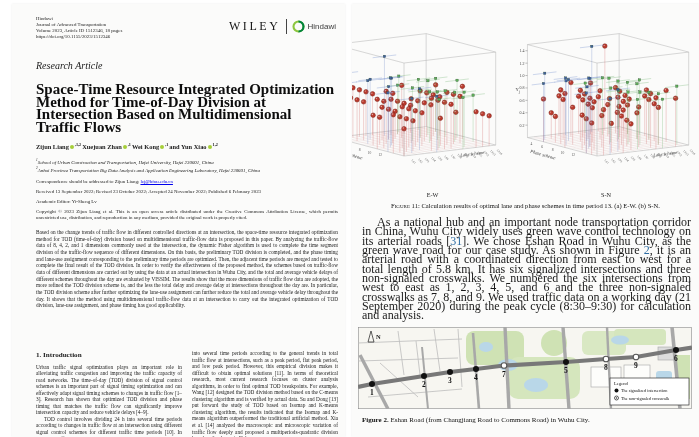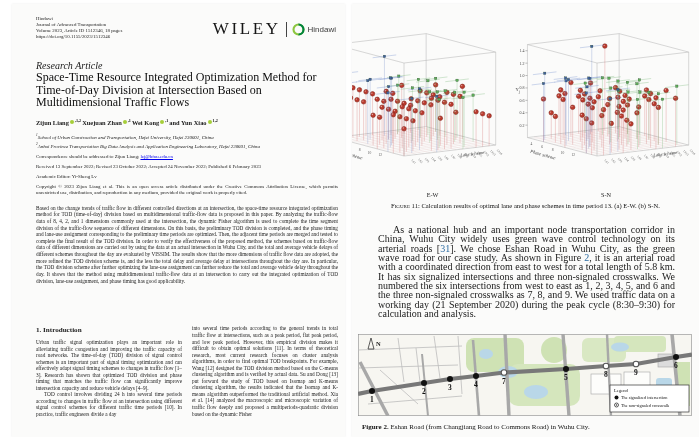--- a/index.html
+++ b/index.html
@@ -6,26 +6,26 @@
     font-family:"Liberation Serif","DejaVu Serif",serif;color:#1a1a1a;}
   .page{position:absolute;top:4px;height:433px;background:#fbfbfa;box-shadow:0 0 2px rgba(0,0,0,.08);}
   #page-left{left:12px;width:333px;}
   #page-right{left:352px;width:347px;overflow:hidden;}
   
   .lp-inner{padding:12px 7px 0 24px;}
   .lp-header{display:flex;justify-content:space-between;align-items:flex-start;}
   .pub-lines{font-size:4.9px;line-height:6px;color:#222;}
   .pub-lines .doi{color:#222;text-decoration:none;}
   .brand{display:flex;align-items:center;gap:5px;margin-top:3px;margin-right:2px;}
-  .wiley{font-size:17px;letter-spacing:2.6px;font-weight:500;color:#161616;}
+  .wiley{font-size:12px;letter-spacing:2.6px;font-weight:500;color:#161616;}
   .brand-divider{width:1px;height:15px;background:#444;}
   .hindawi-wrap{display:flex;align-items:center;gap:3px;}
   .hindawi-name{font-size:8px;color:#3c3c3c;font-family:"Liberation Sans",sans-serif;}
   .article-type{font-style:italic;font-size:10px;margin-top:20px;}
-  .paper-title{font-size:12px;font-weight:normal;line-height:12.6px;margin-top:0;color:#0d0d0d;width:300px;}
+  .paper-title{font-size:15px;font-weight:bold;line-height:12.6px;margin-top:12px;color:#0d0d0d;width:300px;}
   .authors{font-size:6.4px;font-weight:bold;margin-top:9px;}
   .authors sup{font-size:4.2px;font-weight:bold;}
   .orcid{display:inline-block;width:4px;height:4px;border-radius:50%;background:#a6ce39;margin:0 1px 0 1px;vertical-align:1px;}
   .affil{font-style:italic;font-size:4.9px;line-height:6.1px;margin-top:6px;}
   .affil sup{font-size:3.4px;}
   .meta-line{font-size:4.9px;margin-top:5px;}
   .copyright{font-size:4.9px;line-height:6.1px;margin-top:5px;text-align:justify;}
   .abstract{font-size:5.25px;line-height:6.65px;margin-top:8px;text-align:justify;}
   .columns{display:flex;gap:10px;margin-top:9px;}
   .col{width:148px;font-size:5.25px;line-height:6.55px;text-align:justify;margin-top:32px;}
@@ -35,21 +35,21 @@
   
   .fig11-row{display:flex;margin-top:6px;height:190px;}
   .fig-a{width:161px;overflow:hidden;position:relative;flex:none;}
   .fig-a svg{margin-left:-32px;}
   .fig-b{width:186px;position:relative;flex:none;}
   .subcap{position:absolute;bottom:2px;left:0;right:0;text-align:center;font-size:6.2px;color:#222;}
   .fig11-caption{font-size:6.6px;text-align:center;margin:2px 10px 0 10px;color:#111;}
   .figure-label{font-variant:small-caps;}
   .results{margin:9px 8px 0 10px;}
   .results h3{font-size:8.8px;font-weight:bold;margin:0 0 4px 0;}
-  .results p{font-size:10px;line-height:9.35px;text-align:justify;margin:16px;text-indent:15px;}
+  .results p{font-size:12px;line-height:9.35px;text-align:justify;margin:0;text-indent:15px;}
   .ref-link{color:#2d6ca2;text-decoration:none;}
   .map-wrap{margin:6px 6px 0 6px;}
   .fig2-caption{font-size:7px;margin:3px 0 0 10px;color:#111;}
   .fig2-caption b{font-weight:bold;}
   text{font-family:"Liberation Serif","DejaVu Serif",serif;}
 </style>
 </head>
 <body>
 
 <div id="page-left" class="page">

